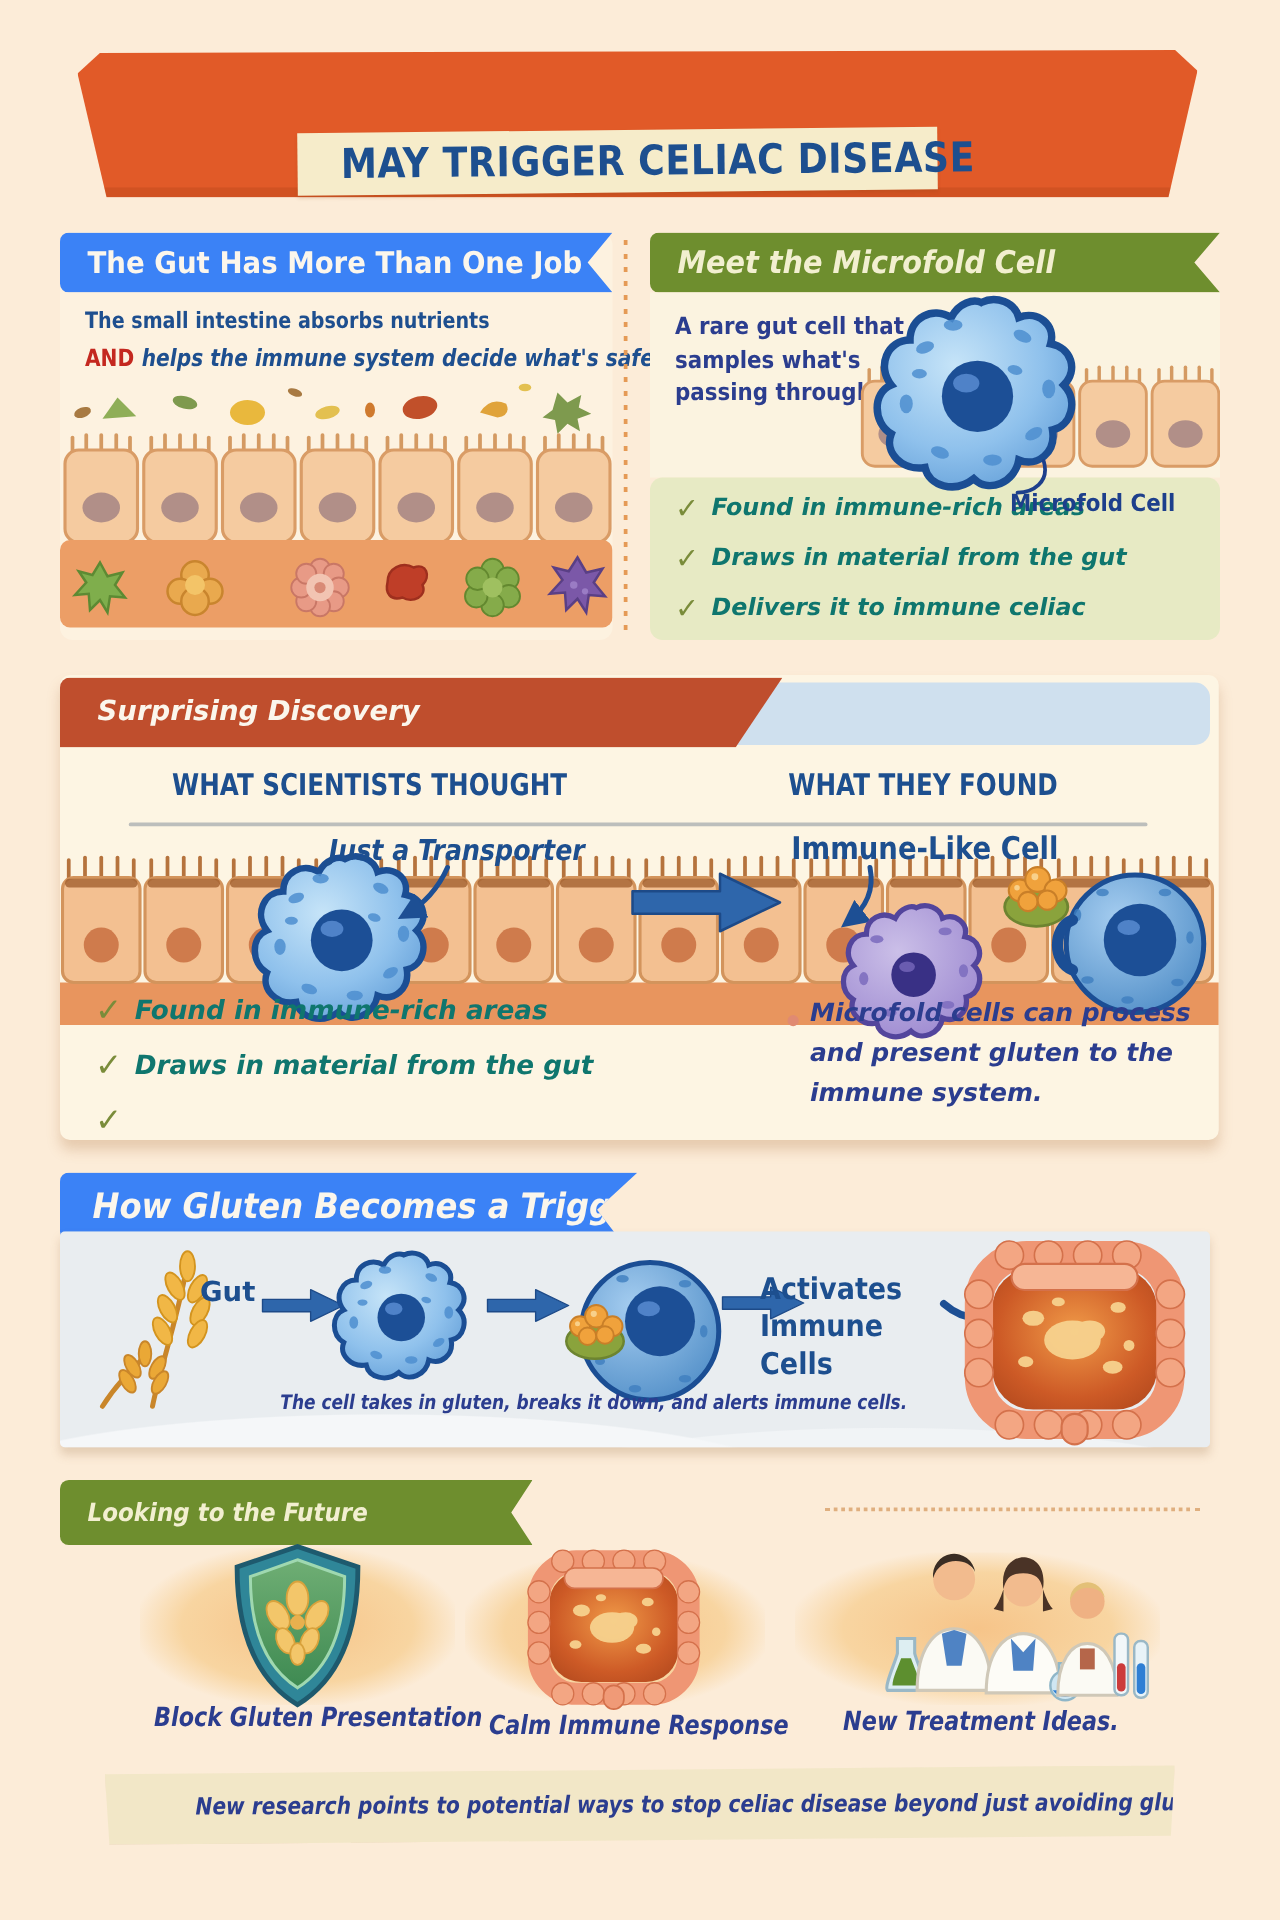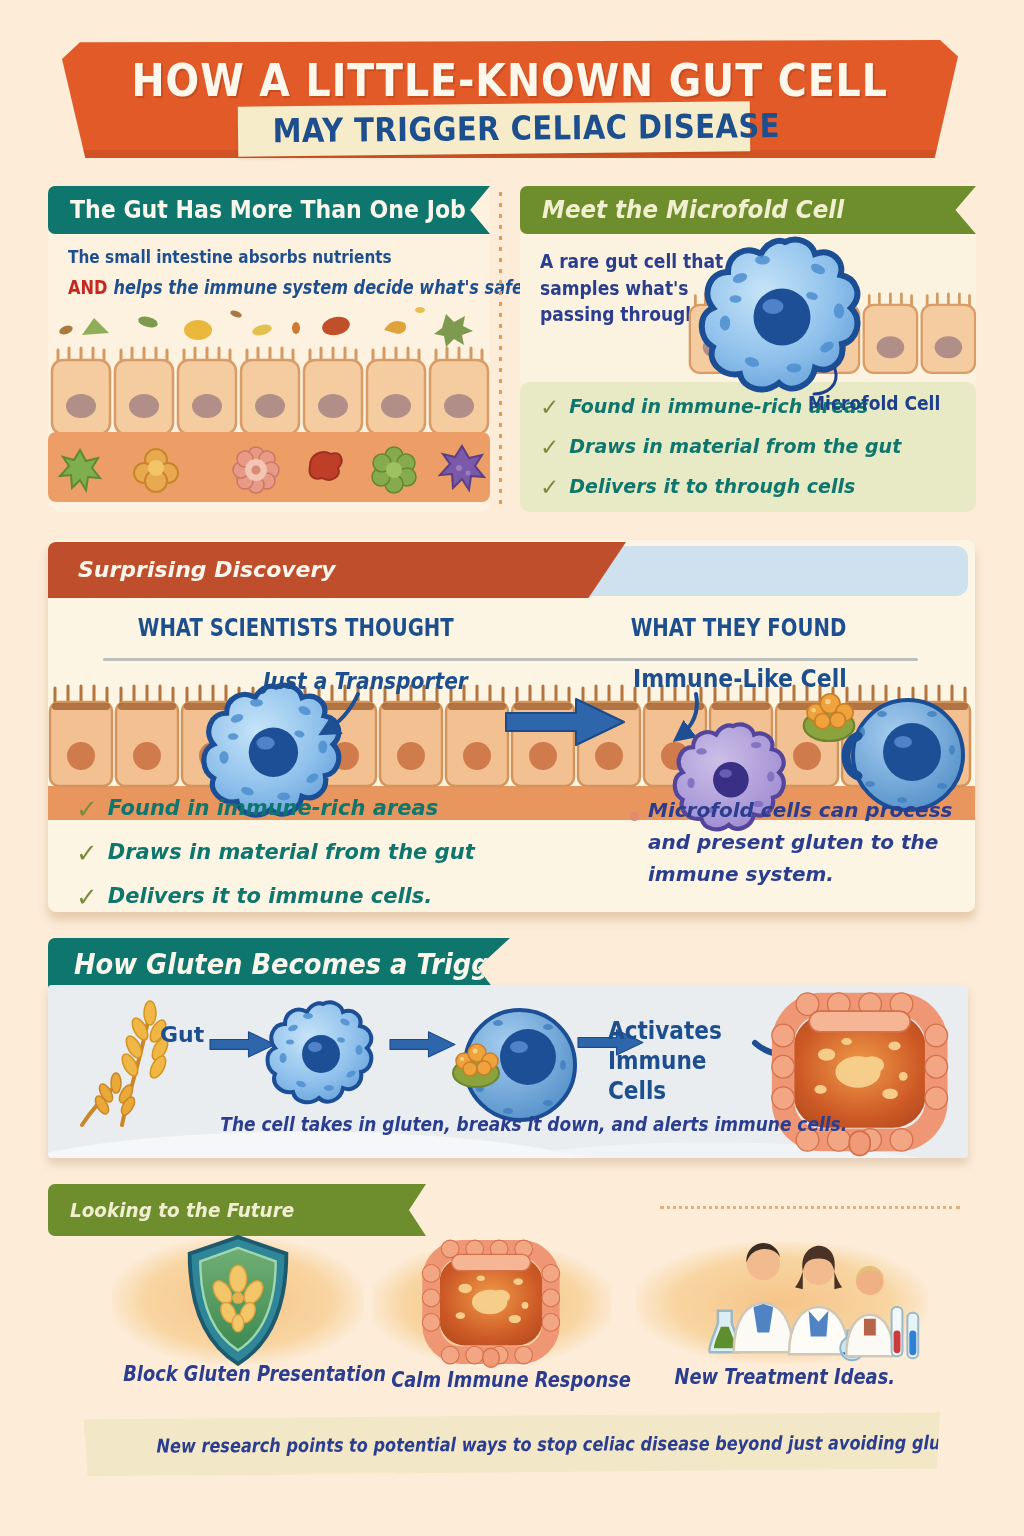--- a/index.html
+++ b/index.html
@@ -22,21 +22,21 @@
     text-shadow:2px 2px 0 rgba(120,40,10,.25);}
   .ribbon-strip{position:absolute;left:176px;top:64px;width:512px;height:50px;background:#f6ecca;
     transform:rotate(-.6deg);box-shadow:0 2px 3px rgba(140,70,20,.2);}
   .ribbon-t2{position:absolute;left:0;top:5px;width:100%;text-align:center;
     font-size:33px;font-weight:700;color:#1d4f8f;letter-spacing:.5px;}
 
   
   .banner{position:absolute;height:48px;line-height:48px;color:#fbf6ec;font-weight:700;
     padding-left:22px;box-sizing:border-box;border-radius:7px 0 0 7px;
     clip-path:polygon(0 0,100% 0,95.5% 50%,100% 100%,0 100%);}
-  .blue{background:#0f766e;} .green{background:#6e8e2e;} .red{background:#bf4e2d;}
+  .blue{background:#3b82f6;} .green{background:#6e8e2e;} .red{background:#bf4e2d;}
 
   
   .gut-panel{left:48px;top:186px;width:442px;height:326px;background:#fdf2e0;border-radius:10px;}
   .gut-banner{left:0;top:0;width:442px;font-size:24px;}
   .gut-line1{left:20px;top:60px;font-size:18px;font-weight:700;color:#1e4f8f;}
   .gut-line2{left:20px;top:90px;font-size:19px;color:#1e4f8f;}
   .and-word{color:#c4281f;font-weight:700;font-style:normal;}
   .gut-rest{font-style:italic;font-weight:700;margin-left:7px;}
   .gut-art{left:0;top:116px;}
 
@@ -76,21 +76,21 @@
   .trig-banner{left:48px;top:938px;width:462px;height:54px;line-height:54px;font-size:28px;font-style:italic;
     clip-path:polygon(0 0,100% 0,93% 55%,97% 100%,0 100%);border-radius:7px 0 0 7px;padding-left:26px;}
   .trig-panel{left:48px;top:985px;width:920px;height:173px;border-radius:4px;
     background:radial-gradient(60% 55% at 28% 118%, #f5f7f9 0 60%, transparent 61%),
                radial-gradient(52% 48% at 72% 120%, #f1f4f6 0 60%, transparent 61%),
                #e9edf0;
     box-shadow:0 6px 8px rgba(160,115,75,.25);}
   .trig-art{left:48px;top:985px;z-index:3;}
   .gut-label{left:160px;top:1022px;font-size:22px;font-weight:700;color:#1d4f8f;z-index:4;}
   .act-label{left:608px;top:1016px;width:162px;font-size:24px;font-weight:700;color:#1d4f8f;line-height:1.25;z-index:4;}
-  .trig-caption{left:165px;top:1112px;width:620px;text-align:center;font-size:20px;font-weight:700;
+  .trig-caption{left:165px;top:1112px;width:620px;text-align:center;font-size:16px;font-weight:700;
     font-style:italic;color:#2b3d8f;z-index:4;}
 
   
   .fut-banner{left:48px;top:1184px;width:378px;height:52px;line-height:52px;font-size:20px;font-style:italic;color:#f2efd0;}
   .fut-dots{left:660px;top:1206px;width:300px;height:0;border-top:3px dotted #d9a06a;opacity:.8;}
   .blob{position:absolute;background:radial-gradient(ellipse at 50% 50%, #f6c489 0%, #f8d5a1 52%, rgba(248,213,161,0) 74%);}
   .fut-label{position:absolute;text-align:center;font-size:21px;font-weight:700;font-style:italic;color:#2b3d8f;}
   .footer-strip{left:84px;top:1414px;width:856px;height:60px;background:#f2e7c7;transform:rotate(-.25deg);
     clip-path:polygon(0 6%,100% 0,99.6% 94%,.4% 100%);box-shadow:0 3px 4px rgba(160,115,75,.2);}
   .footer-text{position:absolute;left:0;top:0;width:100%;height:60px;line-height:60px;text-align:center;
@@ -313,21 +313,20 @@
       <rect x="4" y="19" width="58" height="7" rx="3.5" fill="#a2602f" opacity=".8"></rect>
       <circle cx="33" cy="72" r="14" fill="#cf7b4c"></circle>
     </g>
   </defs>
 </svg>
 
 <div class="page">
 
   <header class="abs ribbon">
     <div class="ribbon-band"></div>
-    <div class="ribbon-t1"><span class="sxc sxc88">HOW A LITTLE-KNOWN GUT CELL</span></div>
     <div class="ribbon-strip">
       <div class="ribbon-t2"><span class="sxc sxc88">MAY TRIGGER CELIAC DISEASE</span></div>
     </div>
   </header>
 
   <section class="abs gut-panel">
     <div class="banner blue gut-banner"><span class="sx sx92">The Gut Has More Than One Job</span></div>
     <div class="abs gut-line1"><span class="sx sx85">The small intestine absorbs nutrients</span></div>
     <div class="abs gut-line2">
       <span class="sx sx85 nowrap"><span class="and-word">AND</span><span class="gut-rest">helps the immune system decide what's safe.</span></span>
@@ -430,21 +429,21 @@
       <div class="check-row" style="left:20px;top:14px;">
         <span class="check-glyph">✓</span>
         <span class="check-text">Found in immune-rich areas</span>
       </div>
       <div class="check-row" style="left:20px;top:54px;">
         <span class="check-glyph">✓</span>
         <span class="check-text">Draws in material from the gut</span>
       </div>
       <div class="check-row" style="left:20px;top:94px;">
         <span class="check-glyph">✓</span>
-        <span class="check-text">Delivers it to through cells</span>
+        <span class="check-text">Delivers it to immune celiac</span>
       </div>
     </div>
     <div class="abs mf-cell-label"><span class="sx sx90">Microfold Cell</span></div>
   </section>
 
   <section class="abs disc-panel">
     <div class="abs disc-blueband"></div>
     <div class="abs banner red disc-banner" style="padding-left:30px;"><span>Surprising Discovery</span></div>
     <div class="abs disc-h-left"><span class="sxc sxc82">WHAT SCIENTISTS THOUGHT</span></div>
     <div class="abs disc-h-right"><span class="sxc sxc82">WHAT THEY FOUND</span></div>
@@ -494,21 +493,20 @@
       <div class="check-row" style="left:28px;top:256px;">
         <span class="check-glyph" style="font-size:26px">✓</span>
         <span class="check-text">Found in immune-rich areas</span>
       </div>
       <div class="check-row" style="left:28px;top:300px;">
         <span class="check-glyph" style="font-size:26px">✓</span>
         <span class="check-text">Draws in material from the gut</span>
       </div>
       <div class="check-row" style="left:28px;top:344px;">
         <span class="check-glyph" style="font-size:26px">✓</span>
-        <span class="check-text">Delivers it to immune cells.</span>
       </div>
     </div>
     <div class="abs disc-bullet"></div>
     <div class="abs disc-finding">Microfold cells can process and present gluten to the immune system.</div>
   </section>
 
   <div class="abs banner blue trig-banner"><span class="sx sx92" style="font-style:italic">How Gluten Becomes a Trigger</span></div>
   <section class="abs trig-panel"></section>
 
   <svg class="abs trig-art" width="920" height="173" viewBox="0 0 920 173">

